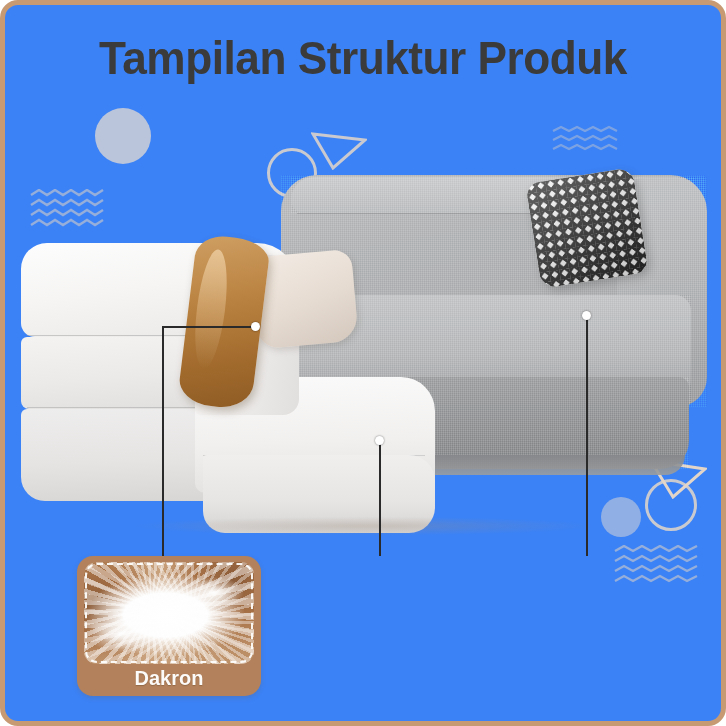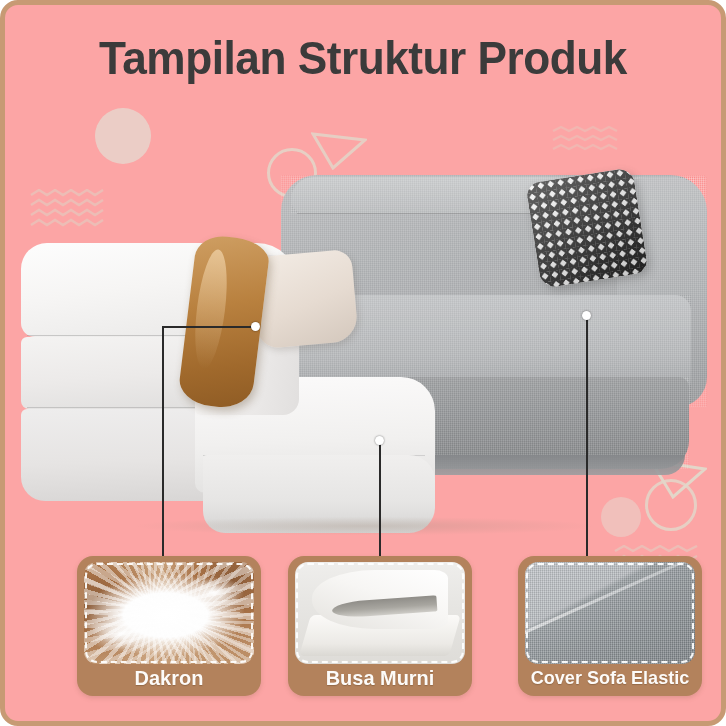--- a/index.html
+++ b/index.html
@@ -1,20 +1,20 @@
 <!DOCTYPE html>
 <html><head>
 <meta charset="utf-8">
 <style>
   html,body{margin:0;padding:0;background:#fff;}
   body{width:726px;height:726px;overflow:hidden;font-family:"Liberation Sans",sans-serif;}
 
   #frame{
     position:relative;width:726px;height:726px;box-sizing:border-box;
-    background:#fca5a5;
+    background:#3b82f6;
     border:5px solid #c79a74;
     border-radius:18px;
     overflow:hidden;
   }
 
   
   .wm{position:absolute;pointer-events:none;}
   .wm-circle{border-radius:50%;background:#e6dbd1;opacity:.75;}
   .wm-ring{border:3px solid #e3d6c9;border-radius:50%;opacity:.85;}
   .wm-tri{width:0;height:0;opacity:.85;}
@@ -299,33 +299,15 @@
   <div class="cl-line" style="left:581px;top:312px;width:2px;height:239px;"></div>
   <div class="cl-dot" style="left:577px;top:306px;"></div>
 
   <div class="card" style="left:56px;top:551px;margin-left:16px;">
     <div class="card-img">
       <div class="sw-dakron"></div>
     </div>
     <div class="card-label">Dakron</div>
   </div>
 
-  <div class="card" style="left:283px;top:551px;">
-    <div class="card-img">
-      <div class="sw-foam">
-        <div class="fm-slab"></div>
-        <div class="fm-fold"></div>
-        <div class="fm-gap"></div>
-      </div>
-    </div>
-    <div class="card-label">Busa Murni</div>
-  </div>
-
-  <div class="card" style="left:513px;top:551px;">
-    <div class="card-img">
-      <div class="sw-cover">
-        <div class="seam-line"></div>
-      </div>
-    </div>
-    <div class="card-label small">Cover Sofa Elastic</div>
-  </div>
+
 
 </div>
 
 </body></html>

